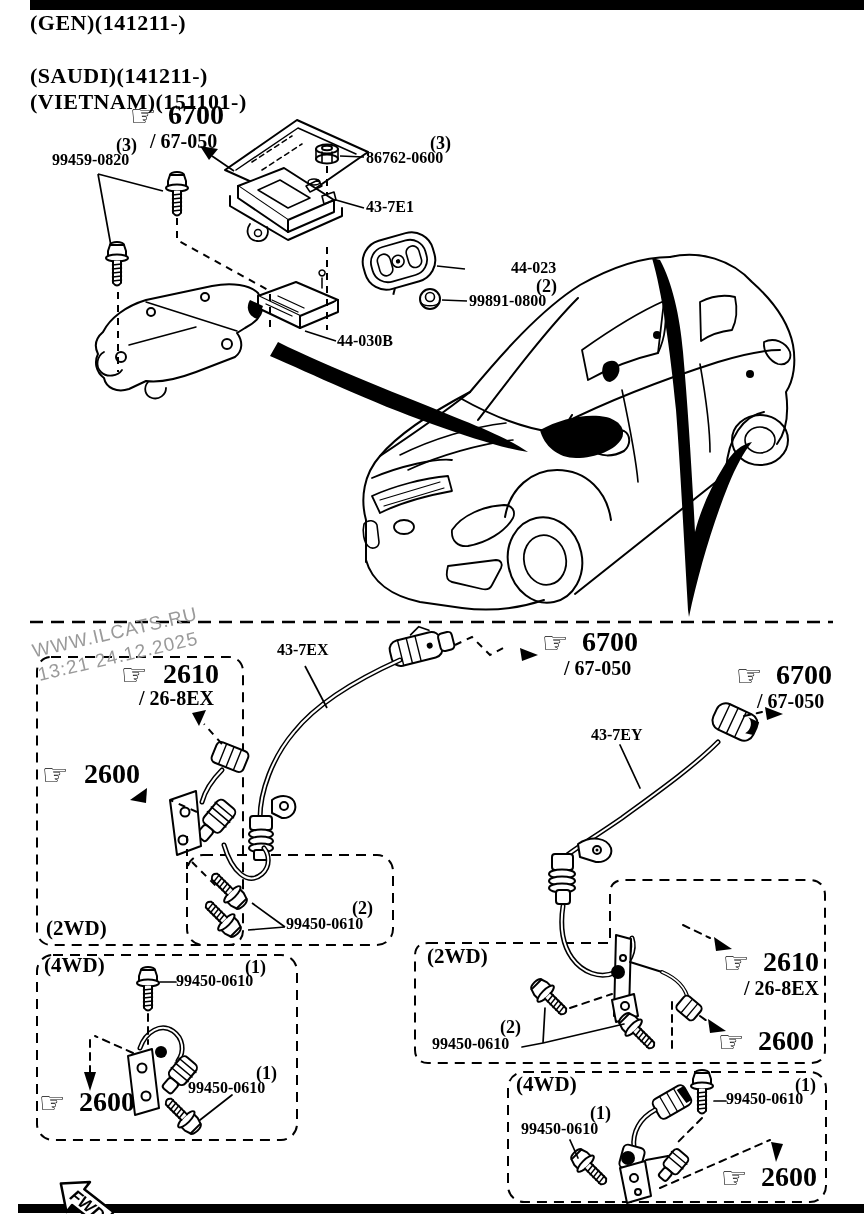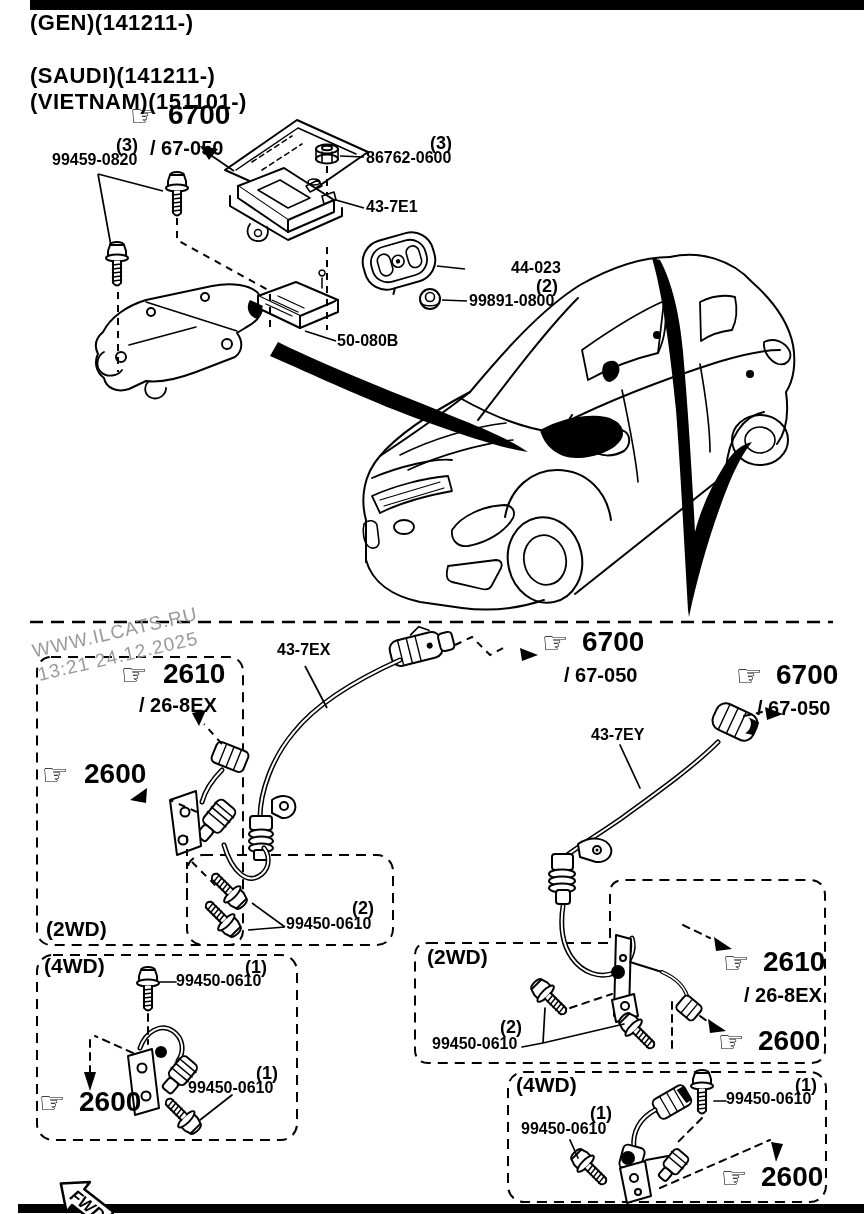--- a/index.html
+++ b/index.html
@@ -1,24 +1,24 @@
 <!DOCTYPE html>
 <html><head>
 <meta charset="utf-8">
 <style>
   html,body{margin:0;padding:0;background:#fff;}
   #stage{position:relative;width:864px;height:1214px;background:#ffffff;overflow:hidden;
          font-family:"Liberation Sans","DejaVu Sans",sans-serif;color:#000;}
   #art{position:absolute;left:0;top:0;}
-  .lbl{position:absolute;white-space:nowrap;line-height:1;font-weight:bold;color:#000;}
+  .lbl{position:absolute;white-space:nowrap;line-height:1;font-weight:bold;color:#000;font-family:Liberation Serif, serif;}
   .hdr{font-size:22px;letter-spacing:0.5px;}
   .pn{font-size:16px;}
   .qty{font-size:18px;}
   .code{font-size:28px;}
-  .sub{font-size:20px;margin-top:7px;}
+  .sub{font-size:20px;}
   .boxlbl{font-size:21px;}
   .hand{font-family:"DejaVu Sans",sans-serif;font-size:30px;font-weight:normal;}
   #watermark{position:absolute;left:30px;top:640px;transform:rotate(-13deg);
              transform-origin:left top;color:#9a9a9a;font-size:19px;font-weight:normal;
              letter-spacing:1px;line-height:1.25;}
   .bar{position:absolute;background:#000;}
 </style>
 </head>
 <body>
 
@@ -371,21 +371,21 @@
 
   <span class="lbl qty" style="left:430px;top:134px;">(3)</span>
   <span class="lbl pn" style="left:366px;top:150px;">86762-0600</span>
 
   <span class="lbl pn" style="left:366px;top:199px;">43-7E1</span>
   <span class="lbl pn" style="left:467px;top:260px;margin-left:44px;">44-023</span>
 
   <span class="lbl qty" style="left:536px;top:277px;">(2)</span>
   <span class="lbl pn" style="left:469px;top:293px;">99891-0800</span>
 
-  <span class="lbl pn" style="left:337px;top:333px;">50-080B</span>
+  <span class="lbl pn" style="left:337px;top:333px;">44-030B</span>
 
   <span class="lbl pn" style="left:277px;top:642px;text-align:right;">43-7EX</span>
 
   <span class="lbl hand" style="left:121px;top:660px;">☞</span>
   <span class="lbl code" style="left:163px;top:660px;">2610</span>
   <span class="lbl sub" style="left:139px;top:688px;">/ 26-8EX</span>
 
   <span class="lbl hand" style="left:42px;top:760px;">☞</span>
   <span class="lbl code" style="left:84px;top:760px;">2600</span>
 

